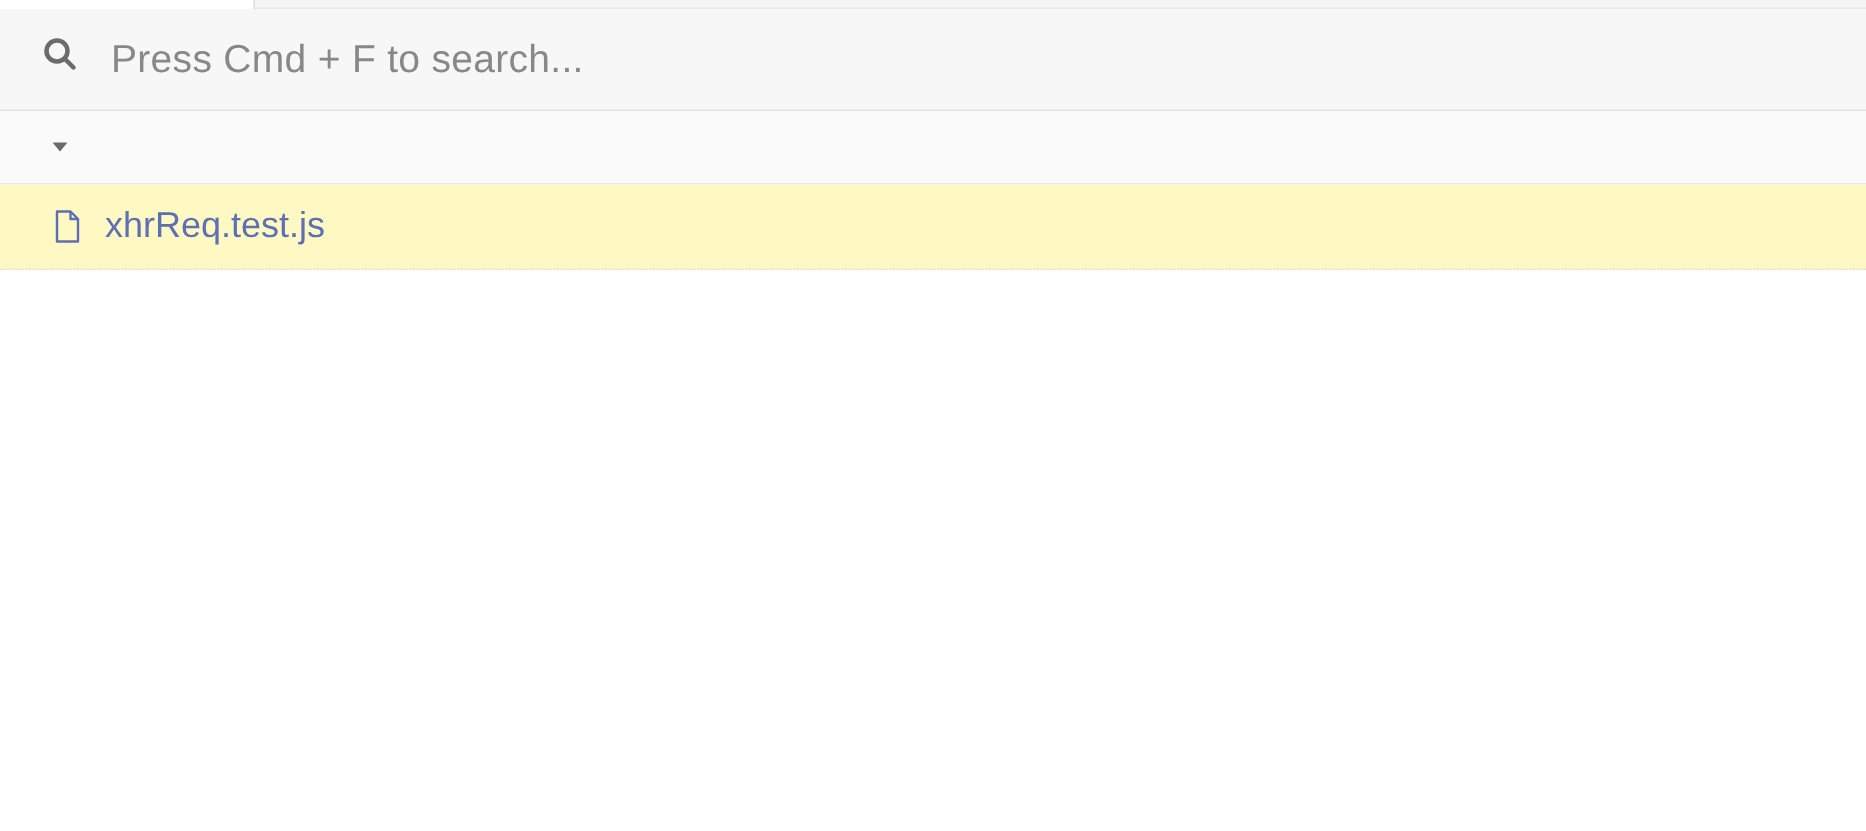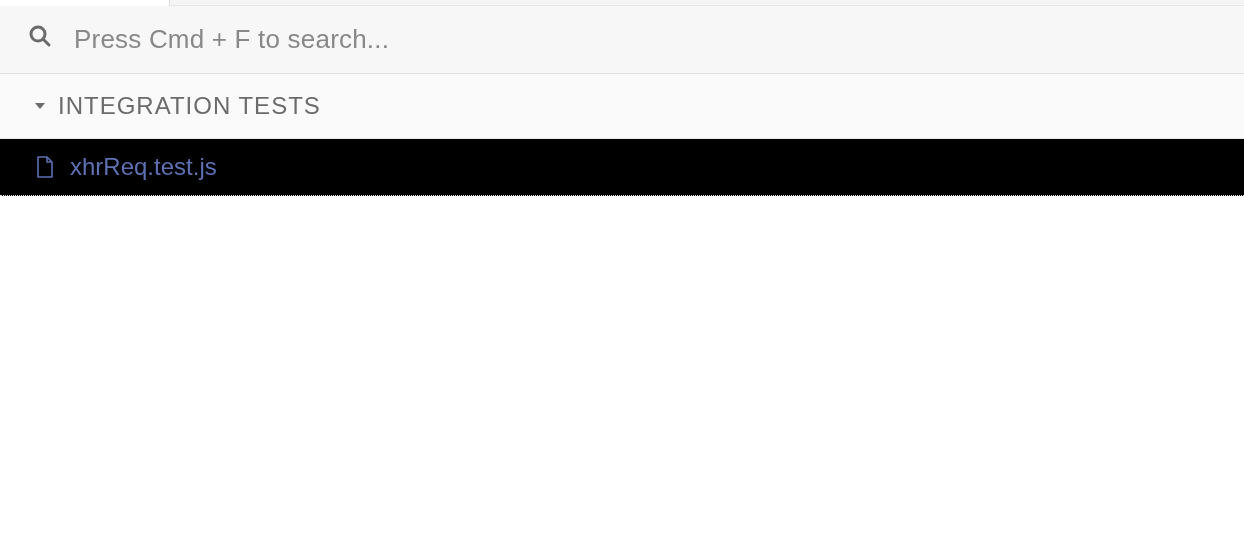--- a/index.html
+++ b/index.html
@@ -62,21 +62,21 @@
       height: 12px;
       display: block;
     }
     .section-title {
       font-size: 24px;
       color: #6b6b6b;
       font-weight: 400;
       letter-spacing: 1px;
     }
     .file-row {
-      background: #000000;
+      background: #fef9c3;
       border-bottom: 1px dotted #dcdcdc;
       padding: 14px 34px 14px 36px;
       display: flex;
       align-items: center;
       gap: 16px;
       cursor: pointer;
     }
     .file-icon svg {
       width: 18px;
       height: 22px;
@@ -104,21 +104,20 @@
   </span>
   <span class="search-placeholder">Press Cmd + F to search...</span>
 </div>
 
 <div class="section-header">
   <span class="caret-icon">
     <svg viewBox="0 0 12 12" fill="#6b6b6b">
       <polygon points="1,3 11,3 6,9"></polygon>
     </svg>
   </span>
-  <span class="section-title">INTEGRATION TESTS</span>
 </div>
 
 <div class="file-row">
   <span class="file-icon">
     <svg viewBox="0 0 18 22" fill="none" stroke="#5e6fb3" stroke-width="1.6" stroke-linejoin="round">
       <path d="M2 1 L11 1 L16 6 L16 21 L2 21 Z"></path>
       <path d="M11 1 L11 6 L16 6"></path>
     </svg>
   </span>
   <span class="file-name">xhrReq.test.js</span>

